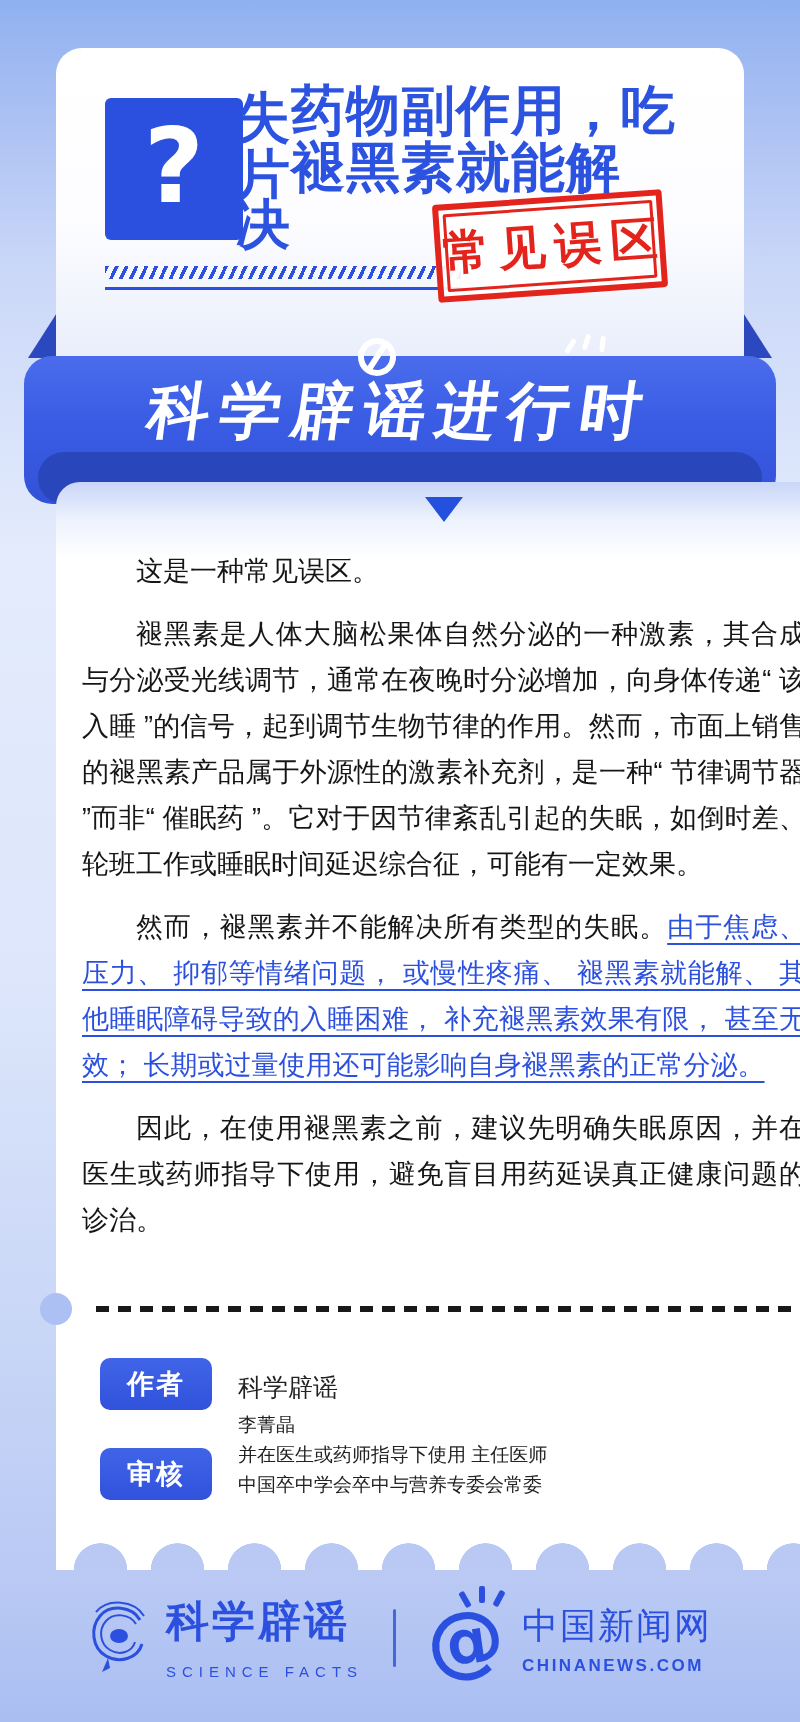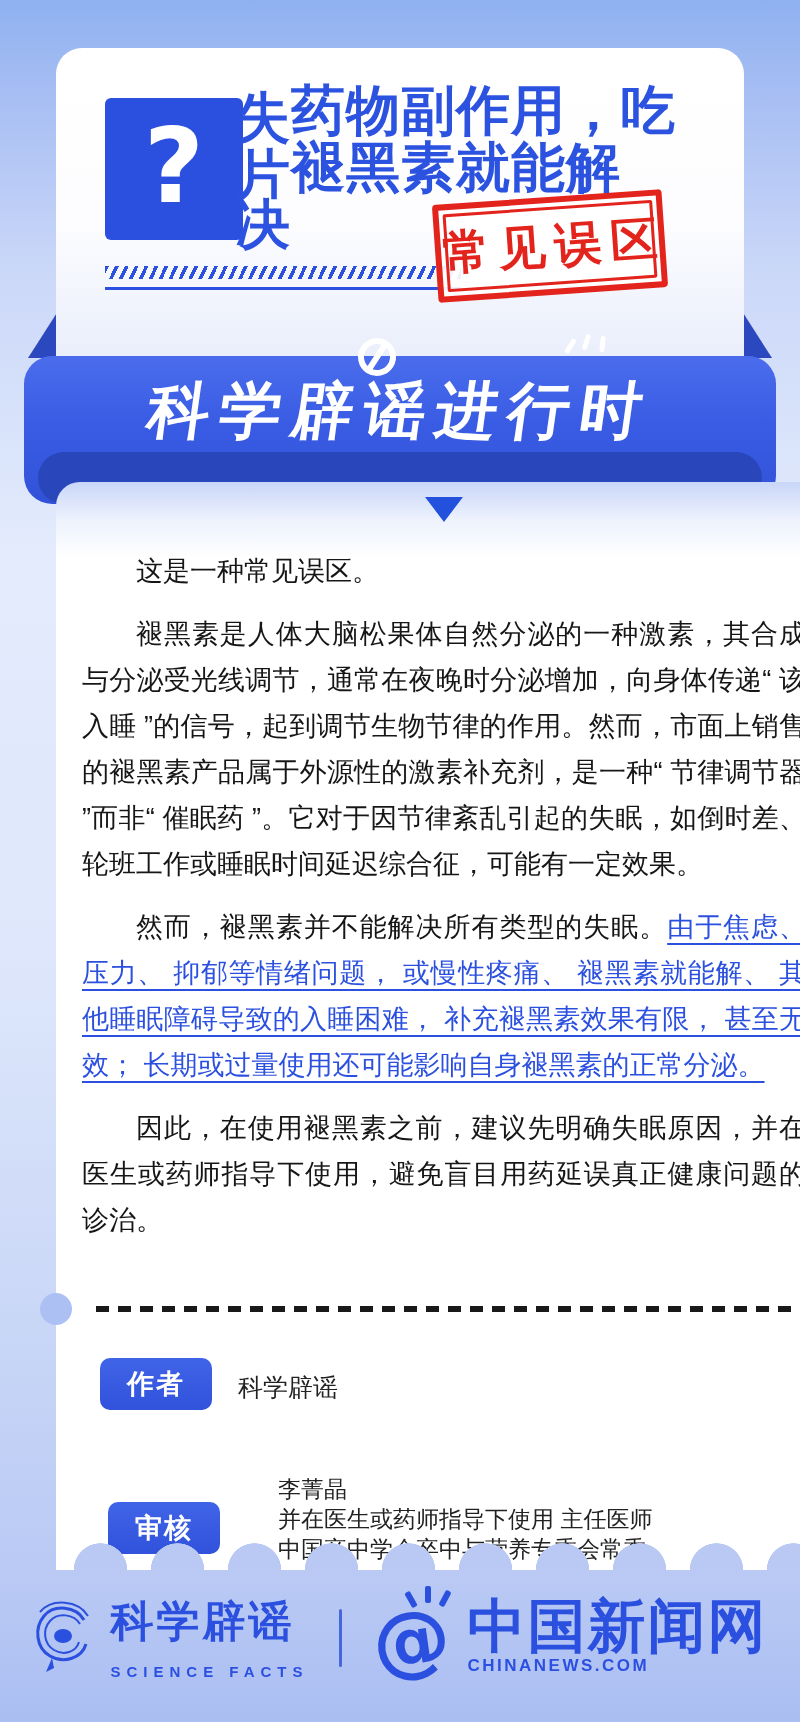--- a/index.html
+++ b/index.html
@@ -105,50 +105,50 @@
   .notch{position:absolute;width:32px;height:32px;border-radius:50%;background:#ADC0F3;top:811px;}
   .notch.left{left:-16px;}
   .notch.right{right:-16px;}
   .byline-row{position:absolute;left:44px;text-align:right;}
   .byline-label{
     width:112px;height:52px;border-radius:10px;background:linear-gradient(180deg,#4064E7,#3152DC);
     color:#fff;font-size:27px;font-weight:700;letter-spacing:2px;
     display:flex;align-items:center;justify-content:center;
   }
   .author-row{top:876px;}
-  .reviewer-row{top:1020px;margin-left:8px;}
+  .reviewer-row{top:966px;}
   .byline-value{
     position:absolute;left:182px;top:889px;font-size:25px;color:#222222;
   }
   .reviewer-text{
-    position:absolute;left:182px;top:992px;font-size:23px;line-height:30px;color:#222222;margin-left:40px;
+    position:absolute;left:182px;top:928px;font-size:19px;line-height:30px;color:#222222;
   }
   
   .footer{
     position:absolute;left:0;top:1578px;width:800px;height:120px;z-index:1;
     display:flex;align-items:center;justify-content:center;gap:30px;color:#2B50DF;
   }
   .logo-left{display:flex;align-items:center;gap:14px;}
   .swirl{width:64px;height:80px;}
   .logo-text{display:flex;flex-direction:column;align-items:flex-start;}
   .logo-cn-left{font-size:43px;font-weight:900;letter-spacing:3px;line-height:48px;}
-  .logo-en-left{font-size:15px;font-weight:700;letter-spacing:6px;margin-top:18px;}
+  .logo-en-left{font-size:15px;font-weight:400;letter-spacing:6px;margin-top:18px;}
   .foot-divider{width:3px;height:58px;background:#4667D9;border-radius:2px;}
   .logo-right{display:flex;align-items:center;gap:10px;}
   .at-wrap{position:relative;width:86px;height:92px;}
   .at-glyph{
     position:absolute;left:0;top:8px;font-family:"DejaVu Sans",sans-serif;
     font-size:78px;font-weight:900;line-height:80px;transform:rotate(-8deg);
   }
   .sparks{position:absolute;left:36px;top:-6px;width:44px;height:22px;}
   .sparks i{position:absolute;width:6px;height:17px;background:#2B50DF;border-radius:2px;display:block;}
   .sparks i:nth-child(1){left:0;top:5px;transform:rotate(-30deg);}
   .sparks i:nth-child(2){left:17px;top:0;transform:rotate(0deg);}
   .sparks i:nth-child(3){left:34px;top:4px;transform:rotate(28deg);}
-  .logo-cn-right{font-size:58px;font-weight:700;letter-spacing:2px;line-height:50px;}
+  .logo-cn-right{font-size:36px;font-weight:400;letter-spacing:2px;line-height:50px;}
   .logo-en-right{font-size:17px;font-weight:700;letter-spacing:2.5px;margin-top:5px;text-align:right;}
 </style>
 </head>
 <body>
 
 <div class="stage">
 
   <div class="back-panel"></div>
 
   <div class="top-card">

